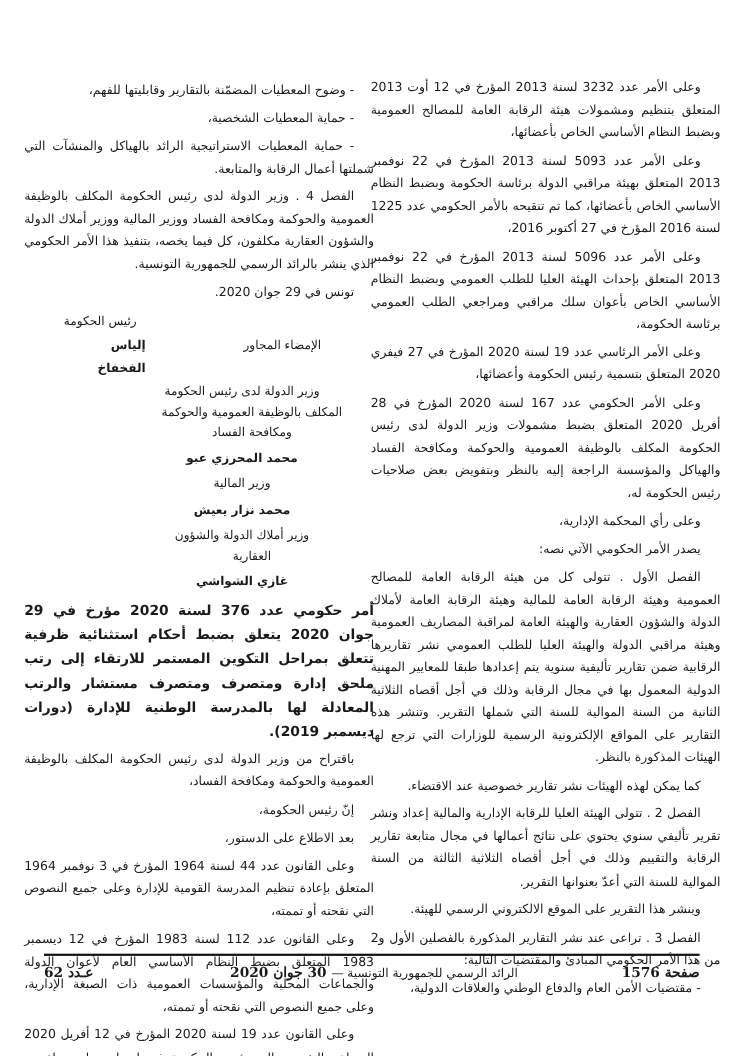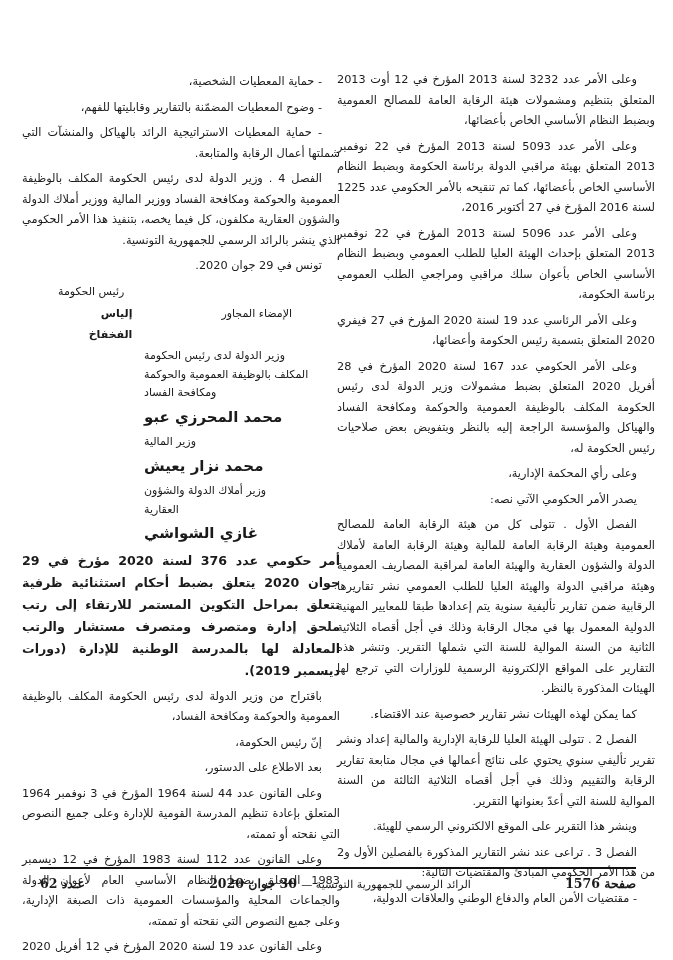--- a/index.html
+++ b/index.html
@@ -10,22 +10,22 @@
   }
   .page { position: absolute; left: 0; top: 0; width: 673px; height: 960px; }
   .col {
     position: absolute; top: 70px; direction: rtl; text-align: justify;
     font-size: 11.3px; line-height: 20.5px;
   }
   .col.right { right: 18px; width: 318px; }
   .col.left  { left: 22px; width: 318px; top: 72px; }
   .col p { margin: 0 0 5px 0; text-indent: 18px; }
   .bullet { text-indent: 14px; }
-  .sig { text-align: left; margin: 0; line-height: 18.5px; font-size: 11px; }
-  .sig b { font-size: 15px; }
+  .sig { text-align: center; margin: 0; line-height: 18.5px; font-size: 11px; }
+  .sig b { font-size: 11px; }
   .sig-row { display: flex; direction: rtl; justify-content: space-between; padding: 0 22px 0 36px; margin: 2px 0; font-size: 11px;}
   .sig-block { margin-right: 26px; width: 170px; }
   .decree-title {
     font-weight: bold; font-size: 12.6px; line-height: 22px; text-align: justify;
     margin: 34px 0 8px 0; text-indent: 0 !important;
   }
   .footer-rule {
     position: absolute; left: 40px; right: 37px; top: 867px; height: 2px; background: #111;
   }
   .footer {
@@ -52,22 +52,22 @@
     <p>يصدر الأمر الحكومي الآتي نصه:</p>
     <p>الفصل الأول . تتولى كل من هيئة الرقابة العامة للمصالح العمومية وهيئة الرقابة العامة للمالية وهيئة الرقابة العامة لأملاك الدولة والشؤون العقارية والهيئة العامة لمراقبة المصاريف العمومية وهيئة مراقبي الدولة والهيئة العليا للطلب العمومي نشر تقاريرها الرقابية ضمن تقارير تأليفية سنوية يتم إعدادها طبقا للمعايير المهنية الدولية المعمول بها في مجال الرقابة وذلك في أجل أقصاه الثلاثية الثانية من السنة الموالية للسنة التي شملها التقرير. وتنشر هذه التقارير على المواقع الإلكترونية الرسمية للوزارات التي ترجع لها الهيئات المذكورة بالنظر.</p>
     <p>كما يمكن لهذه الهيئات نشر تقارير خصوصية عند الاقتضاء.</p>
     <p>الفصل 2 . تتولى الهيئة العليا للرقابة الإدارية والمالية إعداد ونشر تقرير تأليفي سنوي يحتوي على نتائج أعمالها في مجال متابعة تقارير الرقابة والتقييم وذلك في أجل أقصاه الثلاثية الثالثة من السنة الموالية للسنة التي أعدّ بعنوانها التقرير.</p>
     <p>وينشر هذا التقرير على الموقع الالكتروني الرسمي للهيئة.</p>
     <p>الفصل 3 . تراعى عند نشر التقارير المذكورة بالفصلين الأول و2 من هذا الأمر الحكومي المبادئ والمقتضيات التالية:</p>
     <p class="bullet">- مقتضيات الأمن العام والدفاع الوطني والعلاقات الدولية،</p>
   </div>
 
   <div class="col left">
+    <p class="bullet">- وضوح المعطيات المضمّنة بالتقارير وقابليتها للفهم،</p>
     <p class="bullet">- حماية المعطيات الشخصية،</p>
-    <p class="bullet">- وضوح المعطيات المضمّنة بالتقارير وقابليتها للفهم،</p>
     <p class="bullet">- حماية المعطيات الاستراتيجية الرائد بالهياكل والمنشآت التي شملتها أعمال الرقابة والمتابعة.</p>
     <p>الفصل 4 . وزير الدولة لدى رئيس الحكومة المكلف بالوظيفة العمومية والحوكمة ومكافحة الفساد ووزير المالية ووزير أملاك الدولة والشؤون العقارية مكلفون، كل فيما يخصه، بتنفيذ هذا الأمر الحكومي الذي ينشر بالرائد الرسمي للجمهورية التونسية.</p>
     <p>تونس في 29 جوان 2020.</p>
 
     <div>
       <div class="sig-row">
         <span></span>
         <span>رئيس الحكومة</span>
       </div>
       <div class="sig-row">

